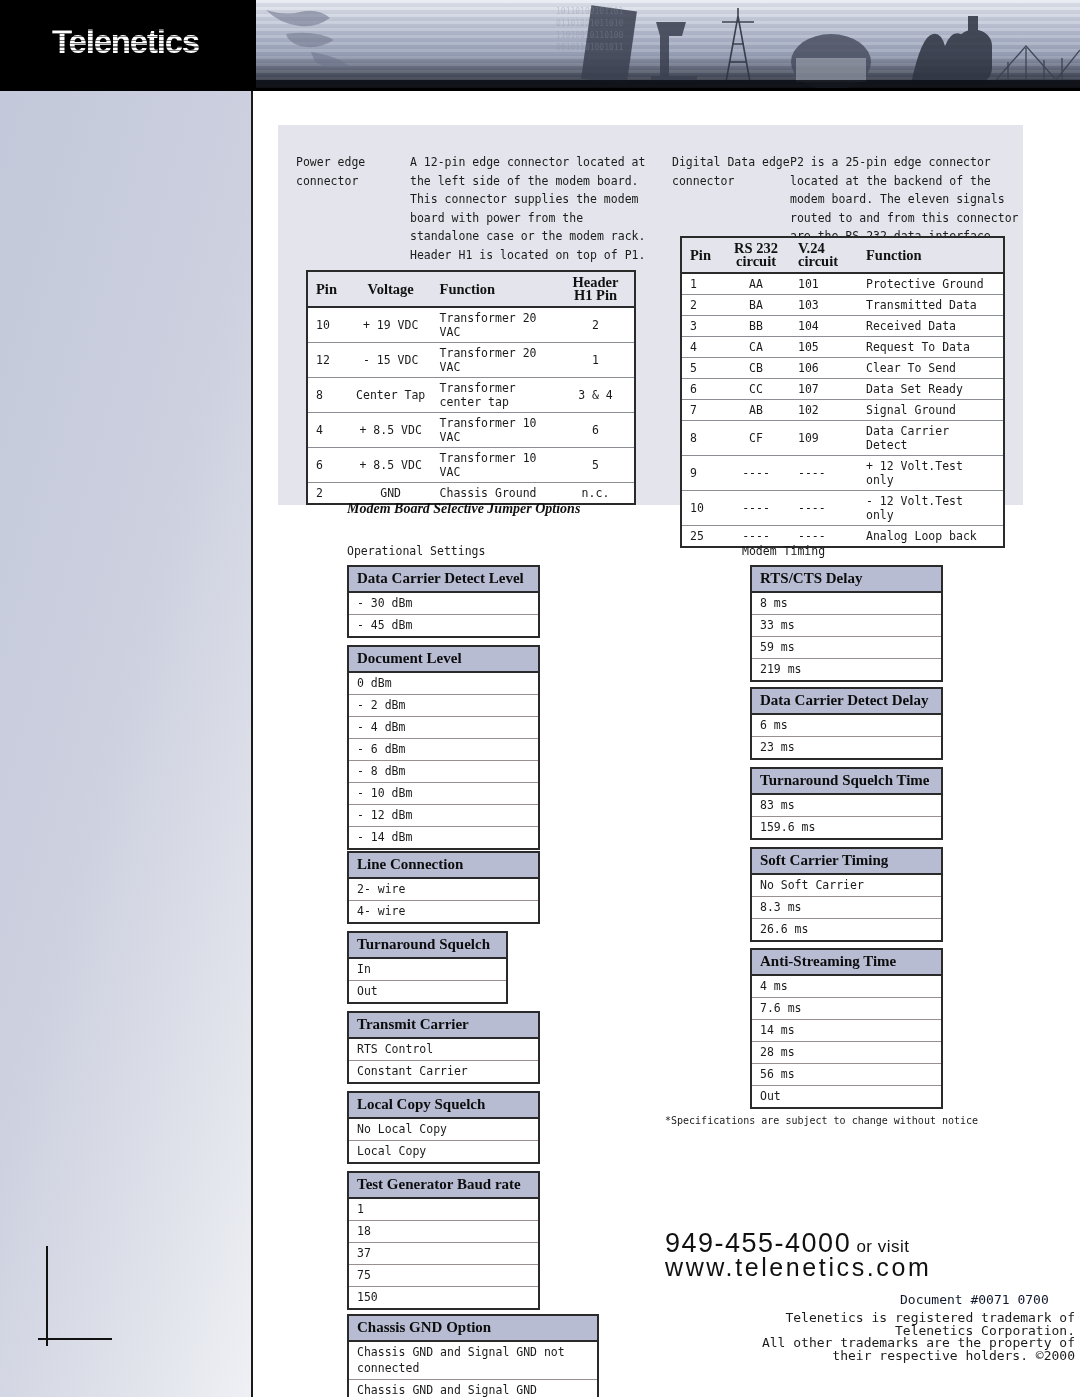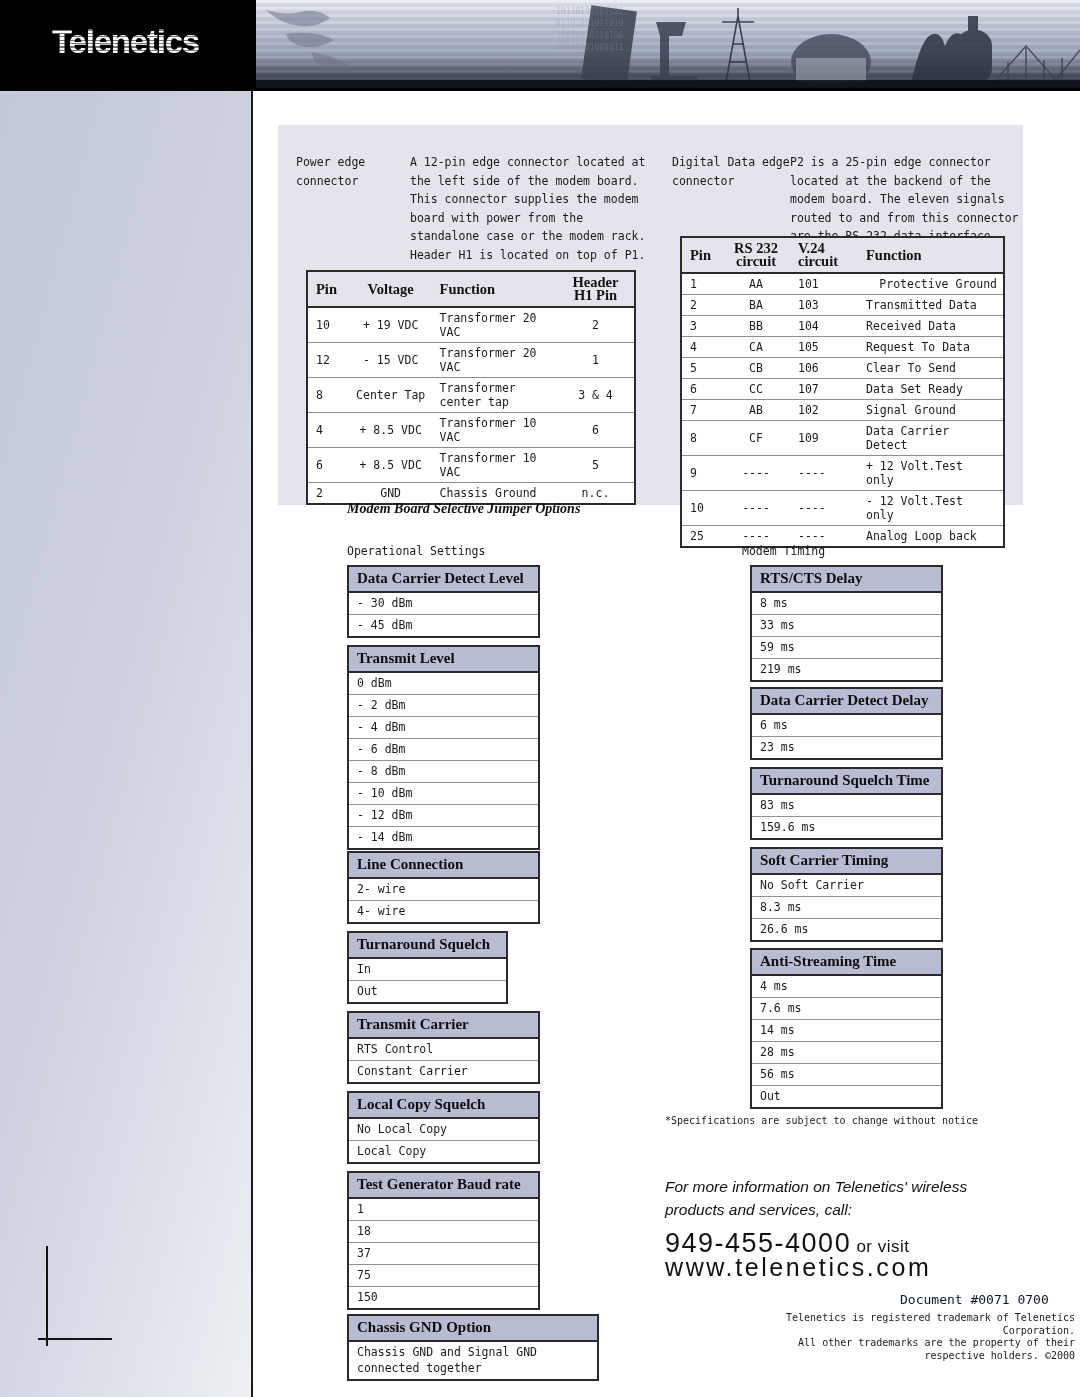--- a/index.html
+++ b/index.html
@@ -179,21 +179,21 @@
     font-family: "Liberation Sans", sans-serif;
     font-size: 25px; color: #111; letter-spacing: 2.6px;
   }
   .docnum {
     position: absolute; left: 900px; top: 1292px;
     font-size: 13px; color: #0f172a;
   }
   .tm {
     position: absolute; left: 745px; top: 1312px;
     width: 330px; text-align: right;
-    font-size: 10px; line-height: 12.5px; color: #1b1b1b;
+    font-size: 13px; line-height: 12.5px; color: #1b1b1b;
   }
 </style>
 </head>
 <body>
 
 <div id="page">
 
   <div class="hdr-black">
     <div class="logo">Telenetics</div>
     <div class="logo-strike"></div>
@@ -323,21 +323,21 @@
             <th style="width: 68px; text-align: left;">V.24
 circuit</th>
             <th style="width: auto; text-align: left;">Function</th>
           </tr>
         </thead>
       <tbody id="rs232-body">
           <tr>
             <td style="text-align: left;">1</td>
             <td style="text-align: center;">AA</td>
             <td style="text-align: left;">101</td>
-            <td style="text-align: right;">Protective Ground</td>
+            <td style="text-align: left;">Protective Ground</td>
           </tr>
           <tr>
             <td style="text-align: left;">2</td>
             <td style="text-align: center;">BA</td>
             <td style="text-align: left;">103</td>
             <td style="text-align: left;">Transmitted Data</td>
           </tr>
           <tr>
             <td style="text-align: left;">3</td>
             <td style="text-align: center;">BB</td>
@@ -400,21 +400,21 @@
   <div class="sub-title" style="left:347px; top:544px;">Operational Settings</div>
   <div class="sub-title" style="left:742px; top:544px;">Modem Timing</div>
 
   <div id="op-boxes">
       <div class="optbox" style="left: 347px; top: 565px; width: 193px;">
         <div class="oh">Data Carrier Detect Level</div>
         <div class="or">- 30 dBm</div>
         <div class="or">- 45 dBm</div>
       </div>
       <div class="optbox" style="left: 347px; top: 645px; width: 193px;">
-        <div class="oh">Transmit Level</div>
+        <div class="oh">Document Level</div>
         <div class="or">0 dBm</div>
         <div class="or">- 2 dBm</div>
         <div class="or">- 4 dBm</div>
         <div class="or">- 6 dBm</div>
         <div class="or">- 8 dBm</div>
         <div class="or">- 10 dBm</div>
         <div class="or">- 12 dBm</div>
         <div class="or">- 14 dBm</div>
       </div>
       <div class="optbox" style="left: 347px; top: 851px; width: 193px;">
@@ -440,20 +440,21 @@
       <div class="optbox" style="left: 347px; top: 1171px; width: 193px;">
         <div class="oh">Test Generator Baud rate</div>
         <div class="or">1</div>
         <div class="or">18</div>
         <div class="or">37</div>
         <div class="or">75</div>
         <div class="or">150</div>
       </div>
       <div class="optbox" style="left: 347px; top: 1314px; width: 252px;">
         <div class="oh">Chassis GND Option</div>
+        <div class="or">Chassis GND and Signal GND not connected</div>
         <div class="or">Chassis GND and Signal GND connected together</div>
       </div>
     </div>
   <div id="tm-boxes">
       <div class="optbox" style="left: 750px; top: 565px; width: 193px;">
         <div class="oh">RTS/CTS Delay</div>
         <div class="or">8 ms</div>
         <div class="or">33 ms</div>
         <div class="or">59 ms</div>
         <div class="or">219 ms</div>
@@ -480,24 +481,20 @@
         <div class="or">7.6 ms</div>
         <div class="or">14 ms</div>
         <div class="or">28 ms</div>
         <div class="or">56 ms</div>
         <div class="or">Out</div>
       </div>
     </div>
 
   <div class="spec-note">*Specifications are subject to change without notice</div>
 
-  <div class="cta">
-    <div>For more information on Telenetics' wireless</div>
-    <div>products and services, call:</div>
-  </div>
 
   <div class="phone">
     <span>949-455-4000</span><span class="orvisit">&nbsp;<span>or visit</span></span>
   </div>
   <div class="website">www.telenetics.com</div>
 
   <div class="docnum">Document #0071 0700</div>
   <div class="tm">
     <div>Telenetics is registered trademark of Telenetics Corporation.</div>
     <div>All other trademarks are the property of their respective holders. ©2000</div>

